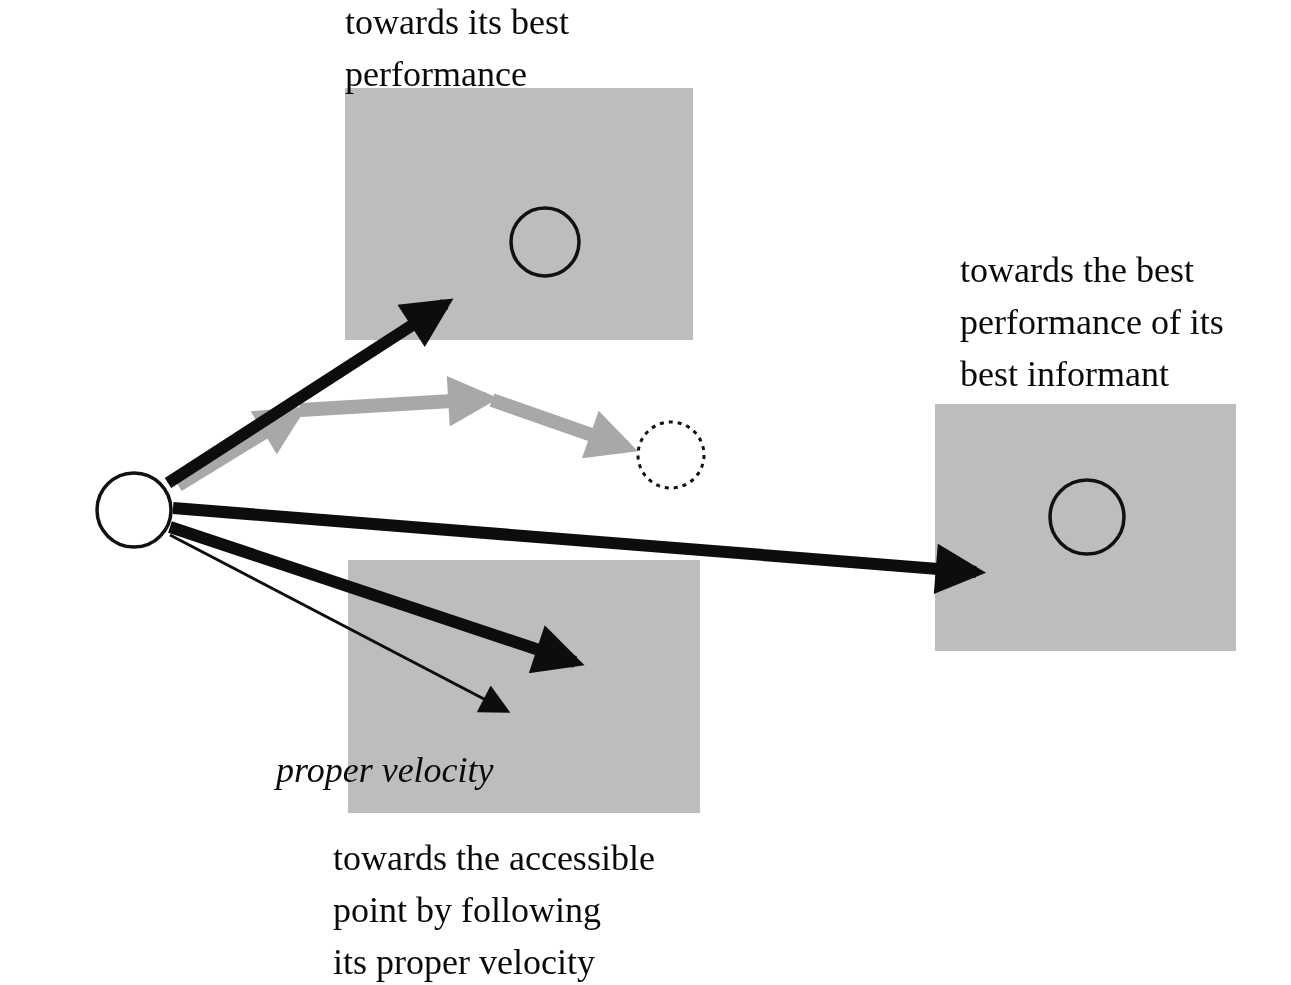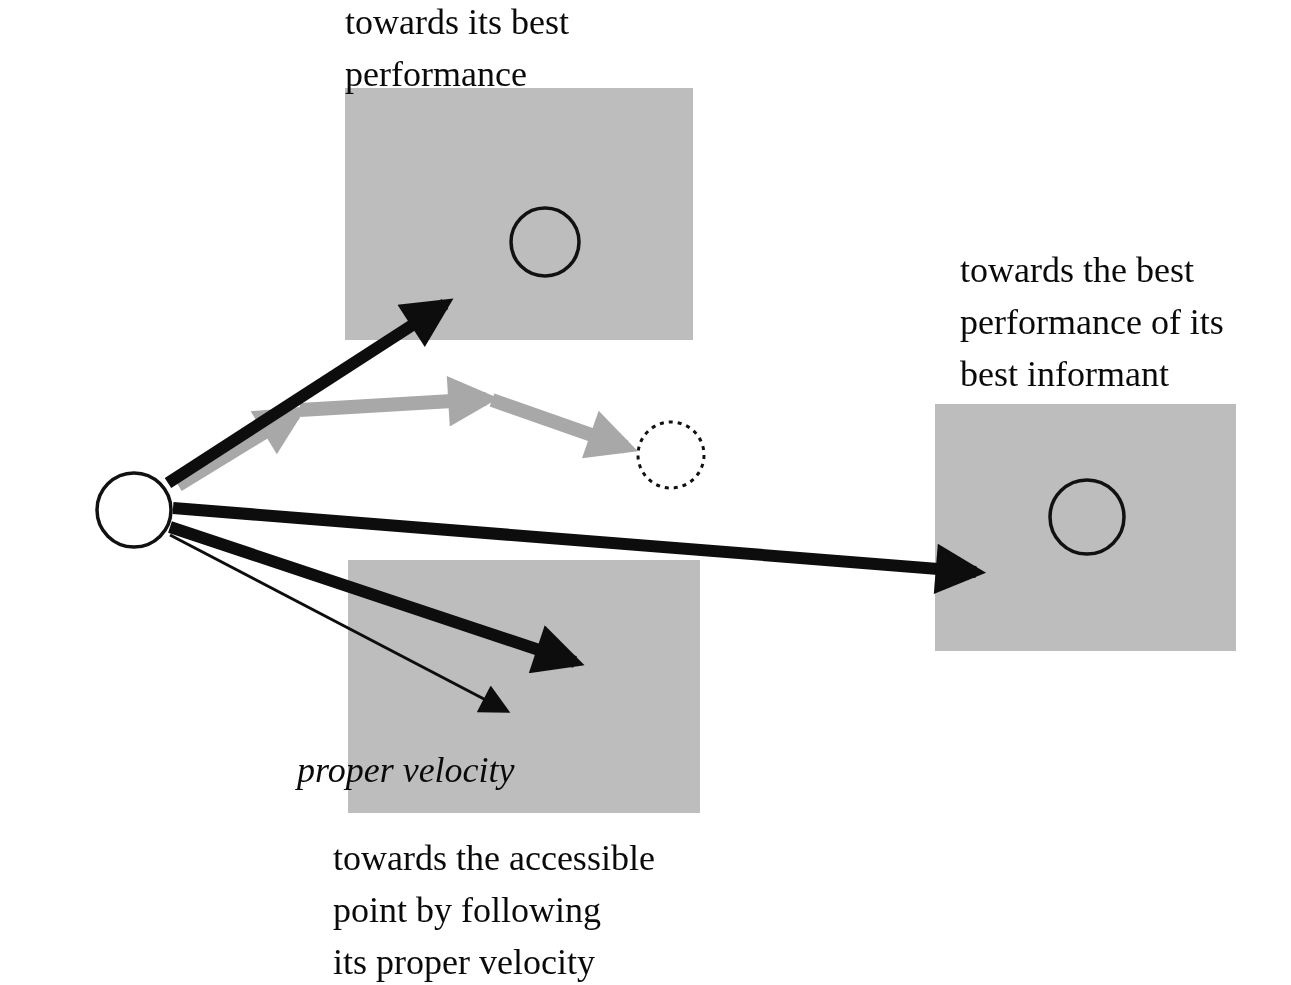--- a/index.html
+++ b/index.html
@@ -77,15 +77,15 @@
 
   <div class="label" style="left:928px; top:244px;margin-left:32px;">towards the best
 performance of its
 best informant</div>
 
   <div class="label" style="left:333px; top:832px;">towards the accessible
 point by following
 its proper velocity</div>
 
 
-  <div class="label italic" style="left:297px; top:744px;">proper velocity</div>
+  <div class="label italic" style="left:276px; top:744px;">proper velocity</div>
 
 </div>
 
 </body></html>

